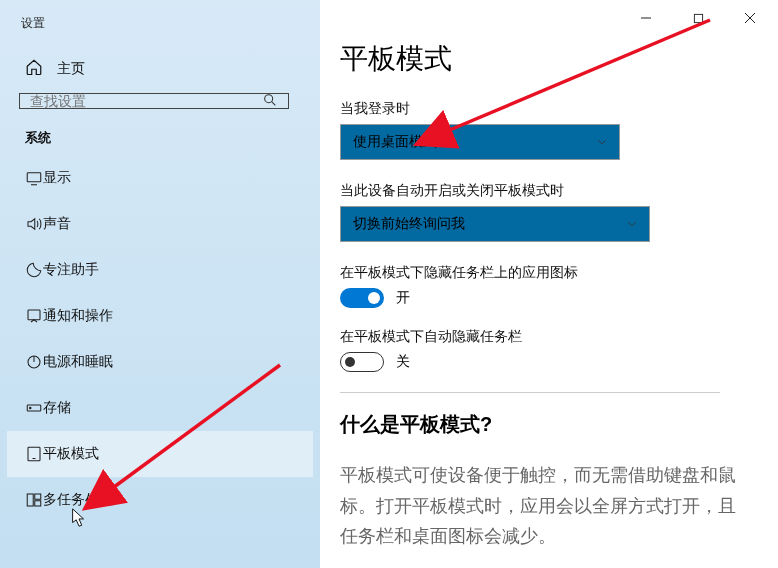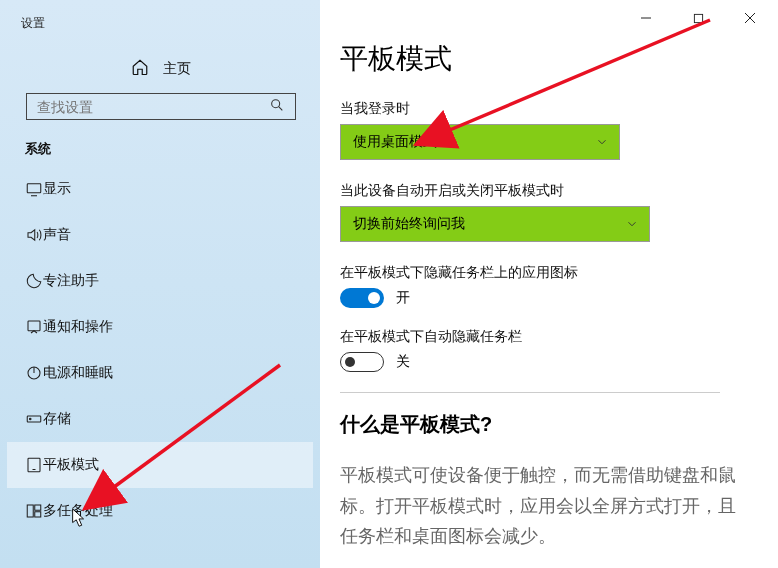--- a/index.html
+++ b/index.html
@@ -24,32 +24,30 @@
       color: #222;
     }
     .home-row {
       display: flex; align-items: center;
       gap: 14px;
       padding: 10px 16px 10px 18px;
       margin-top: 12px;
       font-size: 14px;
       color: #111;
       cursor: pointer;
-      justify-content: center;
     }
     .search-wrap { padding: 4px 12px 10px; }
     .search-box {
-      width: 270px; height: 27px;
+      width: 270px; height: 16px;
       border: 1px solid #444;
       background: rgba(255,255,255,0.05);
       display: flex; align-items: center;
       justify-content: space-between;
       padding: 0 10px;
       font-size: 14px;
-      margin-left: 7px;
     }
     .search-box input {
       border: none; background: transparent;
       outline: none; width: 220px;
       font-size: 14px; color: #222;
       font-family: inherit;
     }
     .section-label {
       font-size: 13px; font-weight: 600;
       padding: 10px 18px 8px;
@@ -79,21 +77,21 @@
     .page-title { font-size: 28px; font-weight: 400; margin-bottom: 22px; }
     .field-label { font-size: 14px; margin-bottom: 6px; color: #111; }
     .select-box {
       width: 280px; height: 36px;
       border: 1px solid #999;
       display: flex; align-items: center; justify-content: space-between;
       padding: 0 10px 0 12px;
       font-size: 14px;
       margin-bottom: 22px;
       cursor: pointer;
-      background: #84cc16;
+      background: #0369a1;
     }
     .chevron { width: 14px; height: 14px; }
     .toggle-row {
       display: flex; align-items: center; gap: 12px;
       margin-bottom: 20px;
     }
     .toggle {
       width: 44px; height: 20px; border-radius: 10px;
       position: relative; cursor: pointer;
     }

